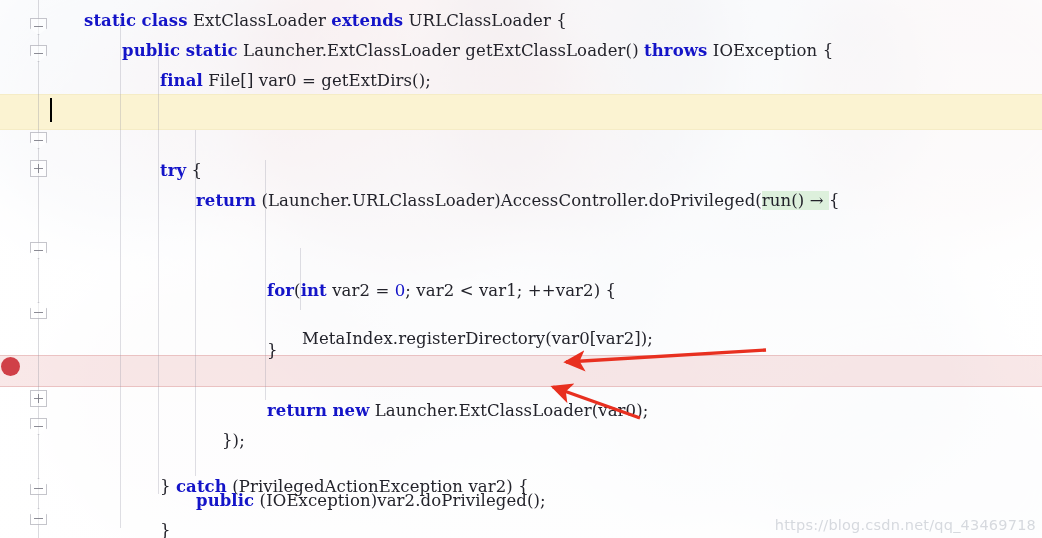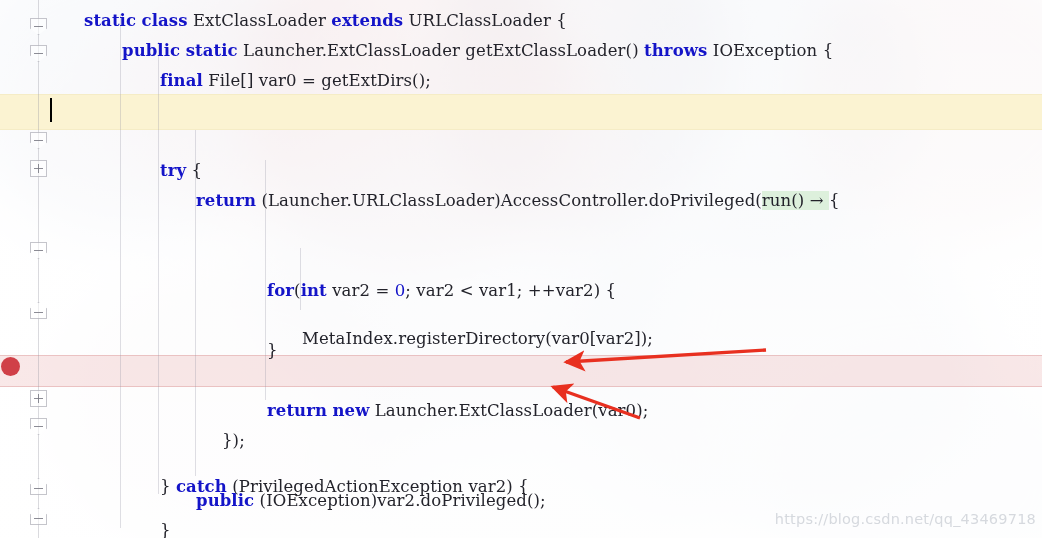--- a/index.html
+++ b/index.html
@@ -157,21 +157,21 @@
     position: absolute;
     left: 0; top: 0;
     width: 1042px; height: 538px;
     pointer-events: none;
   }
 
   
   .watermark {
     position: absolute;
     right: 6px;
-    bottom: 11px;
+    bottom: 5px;
     font-family: "DejaVu Sans", "Liberation Sans", sans-serif;
     font-size: 14.5px;
     color: rgba(150,158,172,.38);
     letter-spacing: .2px;
     white-space: nowrap;
   }
 </style>
 </head>
 <body>
 

